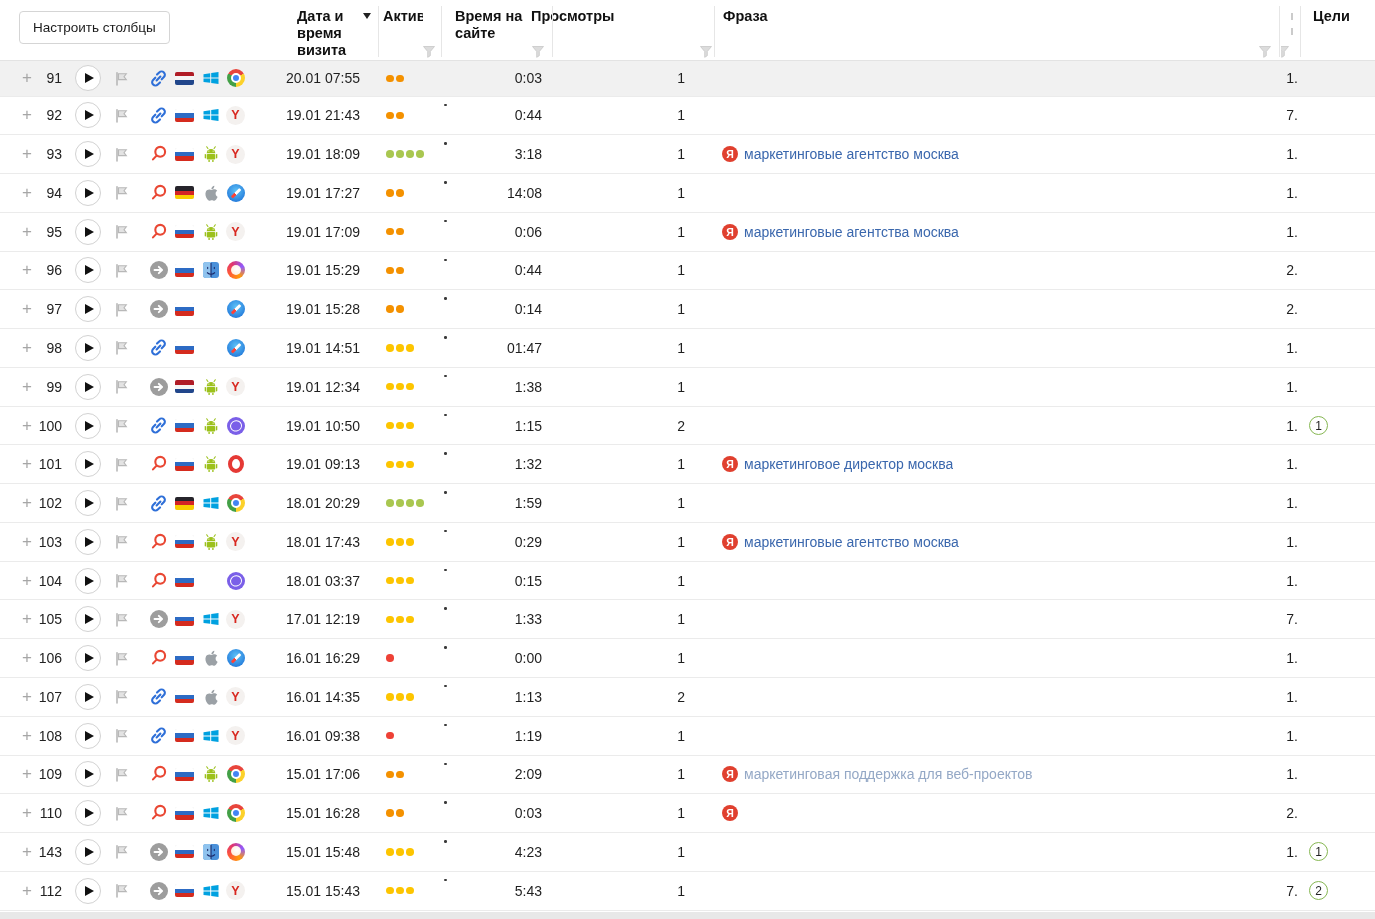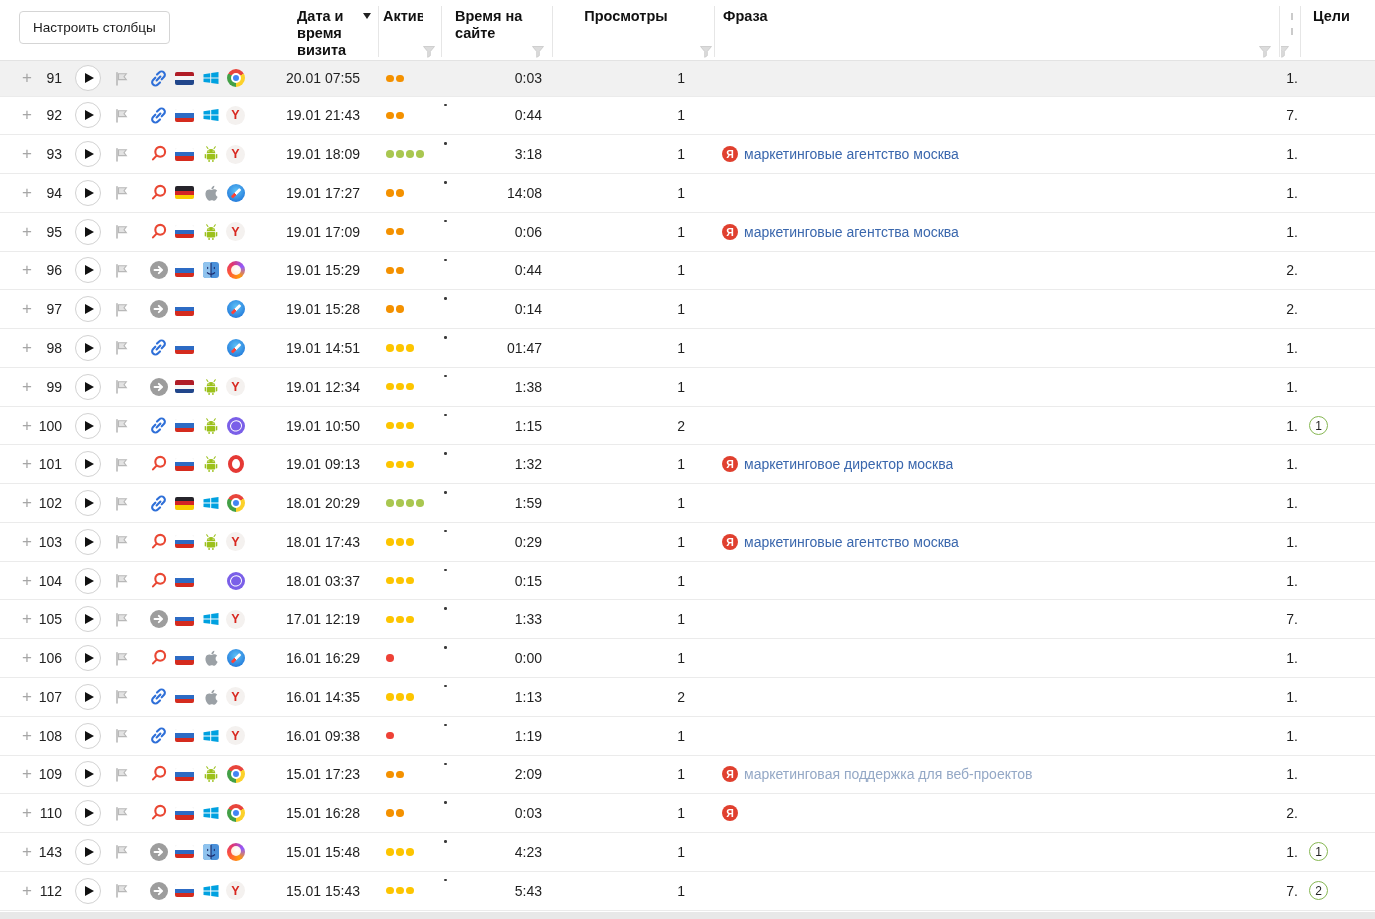--- a/index.html
+++ b/index.html
@@ -8,21 +8,21 @@
 
   
   .header{position:relative;height:60px;flex:0 0 60px;background:#fff;border-bottom:1px solid #e3e3e3;z-index:2;}
   .cfg-btn{position:absolute;left:19px;top:11px;height:33px;padding:0 13px;background:#fff;
     border:1px solid #d5d5d5;border-radius:4px;font-family:"Liberation Sans",sans-serif;
     font-size:13.5px;color:#1c1c1c;cursor:pointer;}
   .hcol{position:absolute;top:8px;font-size:14.5px;font-weight:bold;line-height:1.18;color:#111;cursor:pointer;}
   .hcol-date{left:297px;width:78px;}
   .hcol-activity{left:383px;width:40px;overflow:hidden;white-space:nowrap;}
   .hcol-time{left:455px;width:90px;}
-  .hcol-views{left:566px;width:120px;text-align:center;}
+  .hcol-views{left:531px;width:120px;}
   .hcol-phrase{left:723px;width:200px;}
   .hcol-goals{left:1313px;width:60px;}
   .sort-arrow{position:absolute;left:363px;top:13px;width:0;height:0;
     border-left:4.5px solid transparent;border-right:4.5px solid transparent;border-top:6px solid #222;}
   .hsep{position:absolute;top:6px;bottom:3px;width:1px;background:#e6e6e6;}
   .funnel{position:absolute;top:45px;width:14px;height:14px;}
   .minicol{position:absolute;left:1281px;top:0;width:17px;height:60px;overflow:hidden;}
   .minicol .dash{position:absolute;left:10px;width:2px;height:7px;background:#cbcbcb;}
   .minicol .funnel{left:-5px;}
 
@@ -1191,21 +1191,21 @@
               <rect x="6.4" y="14.8" width="1.4" height="2.2" rx="0.6"></rect>
               <rect x="10.2" y="14.8" width="1.4" height="2.2" rx="0.6"></rect>
               <circle cx="6.9" cy="6.1" r="0.55" fill="#fff"></circle>
               <circle cx="11.1" cy="6.1" r="0.55" fill="#fff"></circle>
             </g>
           </svg>
         </span>
     <span class="c browser">
           <span class="b-chrome"></span>
         </span>
-    <span class="c date">15.01 17:23</span>
+    <span class="c date">15.01 17:06</span>
     <span class="c activity">
           <i class="dot" style="background: rgb(244, 145, 0);"></i>
           <i class="dot" style="background: rgb(244, 145, 0);"></i>
         </span>
     <span class="dotmark"></span>
     <span class="c time">2:09</span>
     <span class="c views">1</span>
     <span class="c phrase visited">
       <span class="ph-icon">Я</span>
       <a class="ph-text">маркетинговая поддержка для веб-проектов</a>

